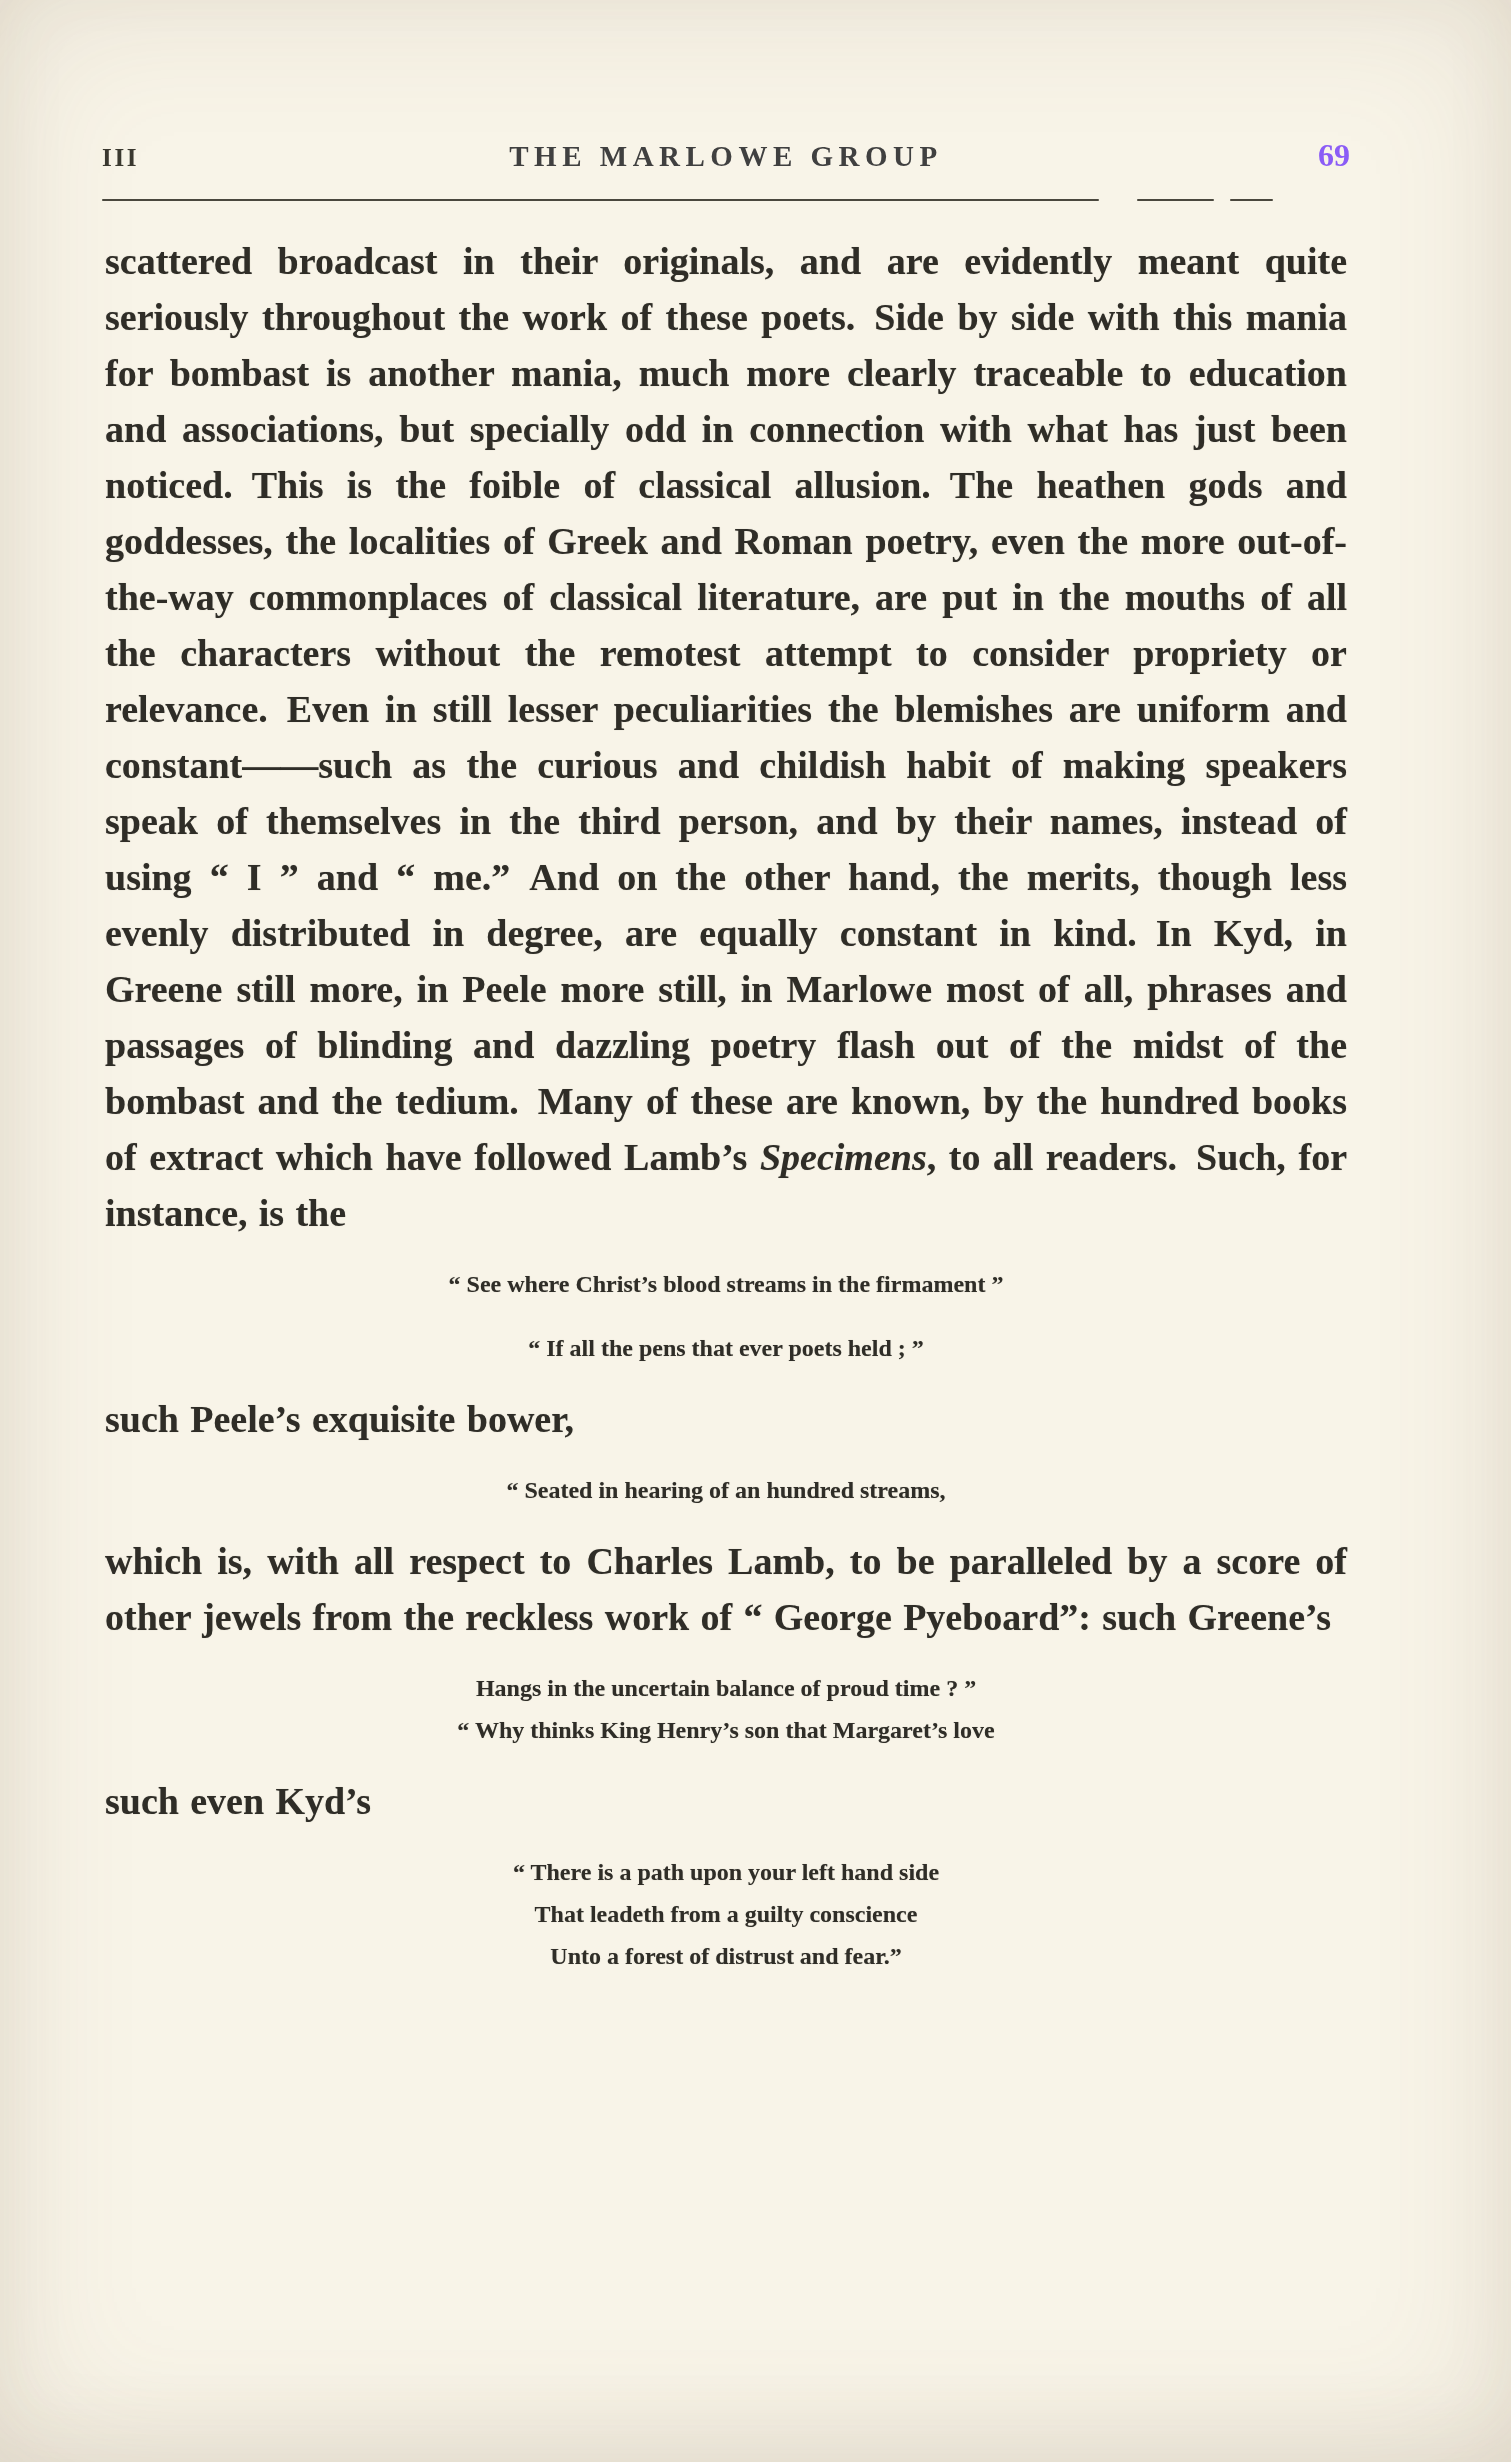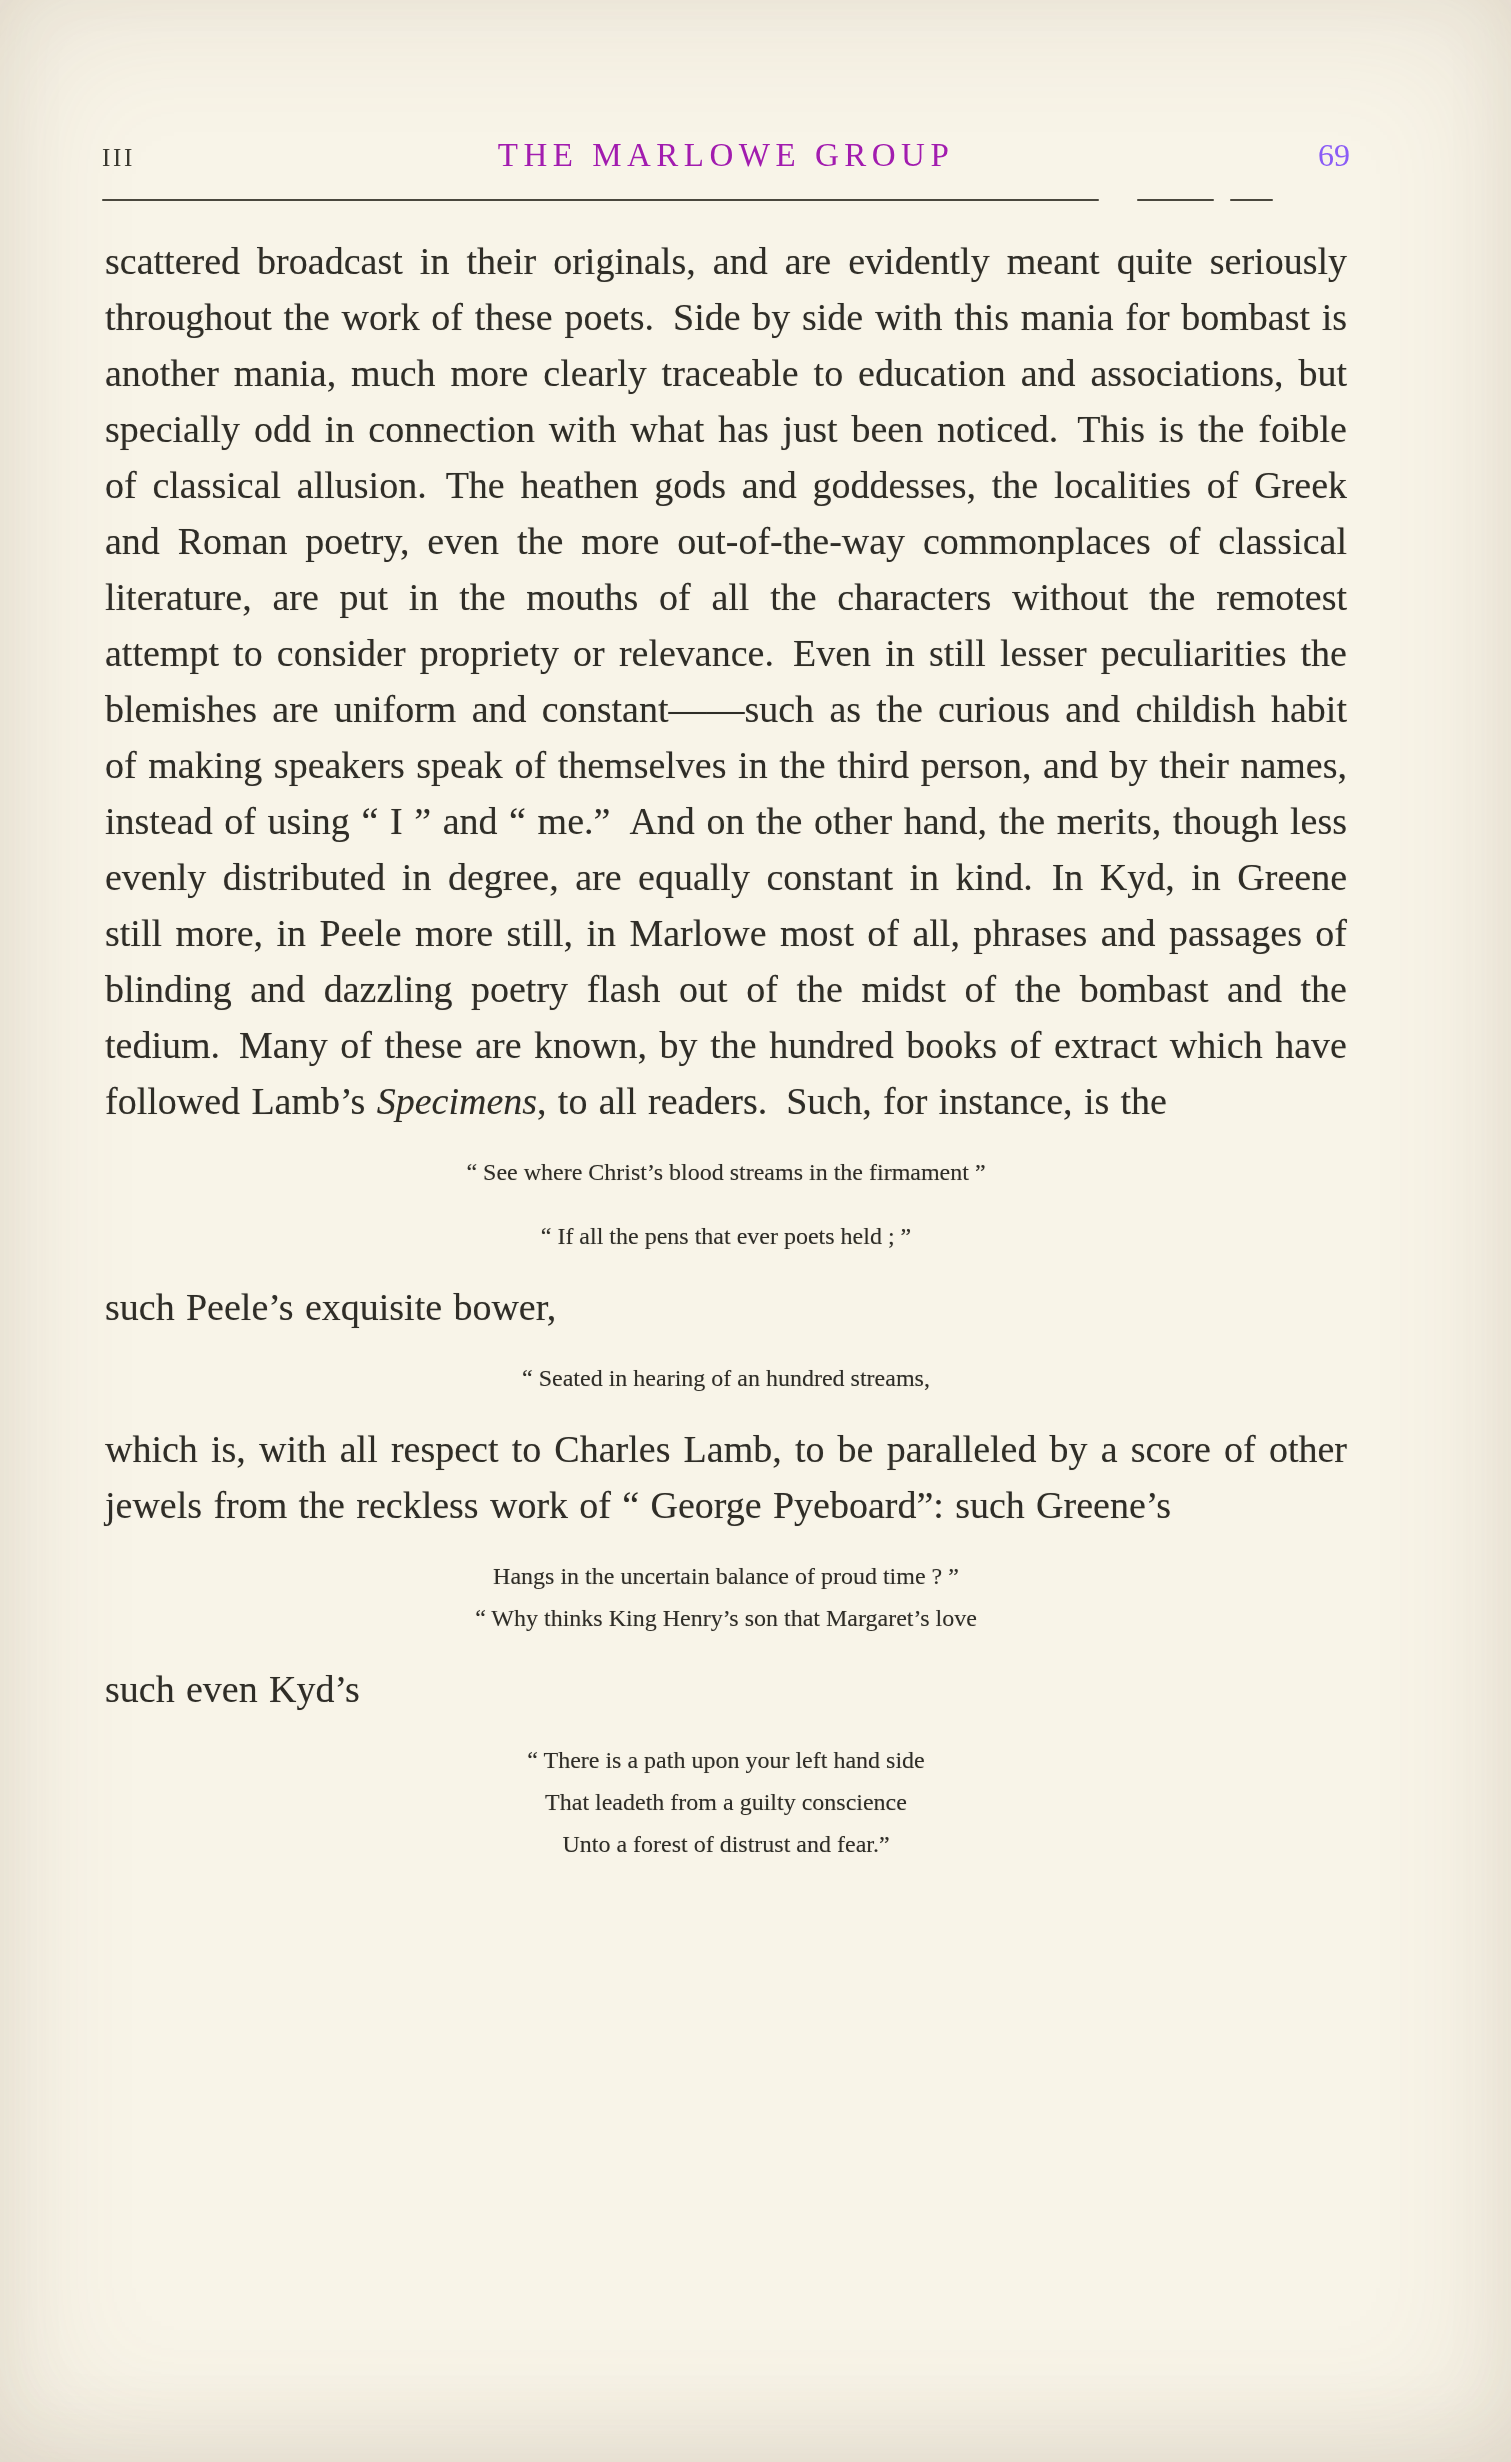--- a/index.html
+++ b/index.html
@@ -16,38 +16,39 @@
     font-family: "Liberation Serif", "DejaVu Serif", serif;
     color: #2f2d27;
     overflow: hidden;
   }
   .content {
     position: absolute;
     left: 102px;
     top: 0;
     width: 1248px;
     padding-top: 137px;
+    font-weight: bold;
   }
   
   .page-header {
     display: grid;
     grid-template-columns: 1fr auto 1fr;
     align-items: baseline;
   }
   .chapter-numeral {
     justify-self: start;
     font-size: 25px;
     letter-spacing: 2.7px;
     color: #3a382f;
   }
   .running-title {
     justify-self: center;
-    font-size: 33px;
+    font-size: 29px;
     letter-spacing: 5.5px;
-    color: #a21caf;
+    color: #404040;
   }
   .page-number {
     justify-self: end;
     font-size: 32px;
     color: #8b5cf6;
   }
   
   .header-rule {
     margin-top: 24px;
     height: 3.7px;

